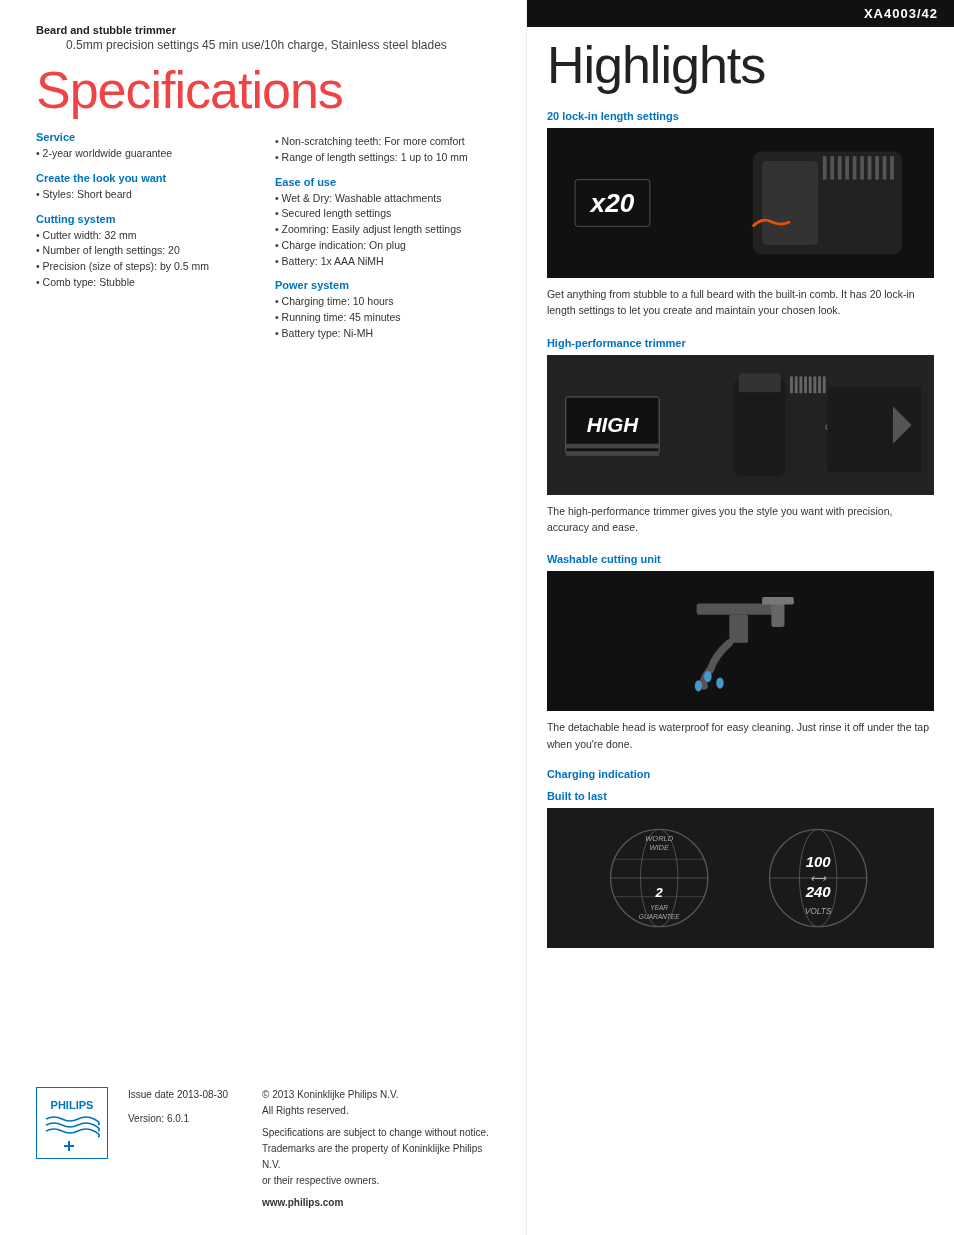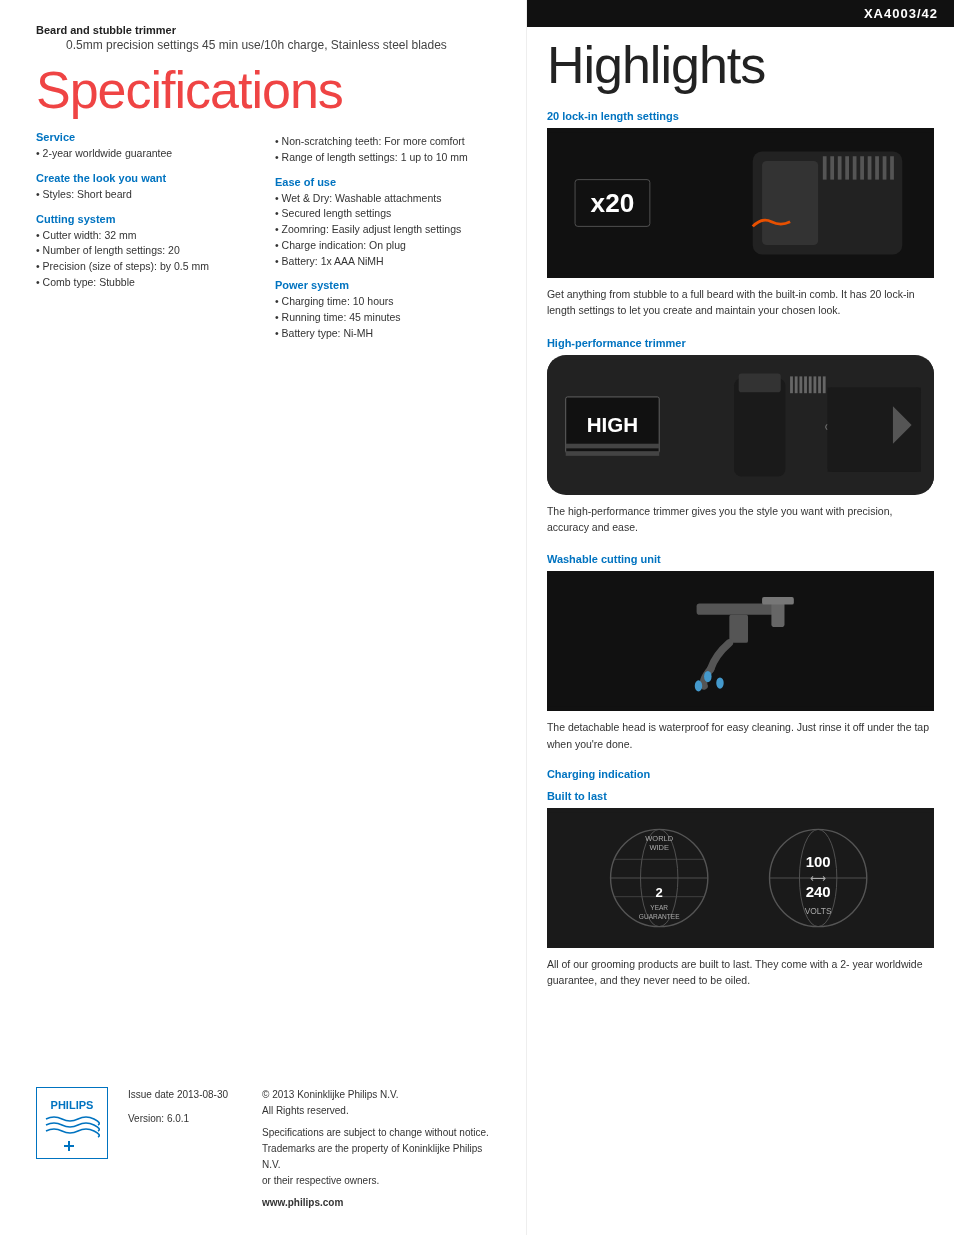--- a/index.html
+++ b/index.html
@@ -141,41 +141,41 @@
     .highlight-image {
       width: 100%;
       height: 150px;
       background: #111;
       margin-bottom: 8px;
       display: flex;
       align-items: center;
       justify-content: center;
       overflow: hidden;
       position: relative;
+      font-style: italic;
     }
     .highlight-image.medium {
       height: 140px;
     }
     .highlight-image.small-img {
       height: 140px;
     }
     .highlight-desc {
       font-size: 10.5px;
       color: #333;
       line-height: 1.55;
       margin-bottom: 4px;
     }
 
     
     .img-20lock {
       background: #111;
     }
     .img-highperf {
       background: #222;
-      border-radius: 19px;
     }
     .img-washable {
       background: #111;
     }
     .img-builtlast {
       background: #1a1a1a;
     }
 
     
     .highlight-inline {
@@ -400,17 +400,16 @@
 
           <circle cx="290" cy="70" r="52" fill="none" stroke="#555" stroke-width="1.5"></circle>
           <ellipse cx="290" cy="70" rx="20" ry="52" fill="none" stroke="#555" stroke-width="1"></ellipse>
           <line x1="238" y1="70" x2="342" y2="70" stroke="#555" stroke-width="1"></line>
           <text x="290" y="58" text-anchor="middle" font-family="Arial" font-size="16" font-weight="bold" fill="white">100</text>
           <text x="290" y="74" text-anchor="middle" font-family="Arial" font-size="12" fill="#aaa">⟷</text>
           <text x="290" y="90" text-anchor="middle" font-family="Arial" font-size="16" font-weight="bold" fill="white">240</text>
           <text x="290" y="108" text-anchor="middle" font-family="Arial" font-size="9" fill="#aaa">VOLTS</text>
         </svg>
       </div>
-      <div class="highlight-desc">All of our grooming products are built to last. They come with a 2- year worldwide guarantee, and they never need to be oiled.</div>
     </div>
 
   </div>
 </div>
 
 </body></html>

